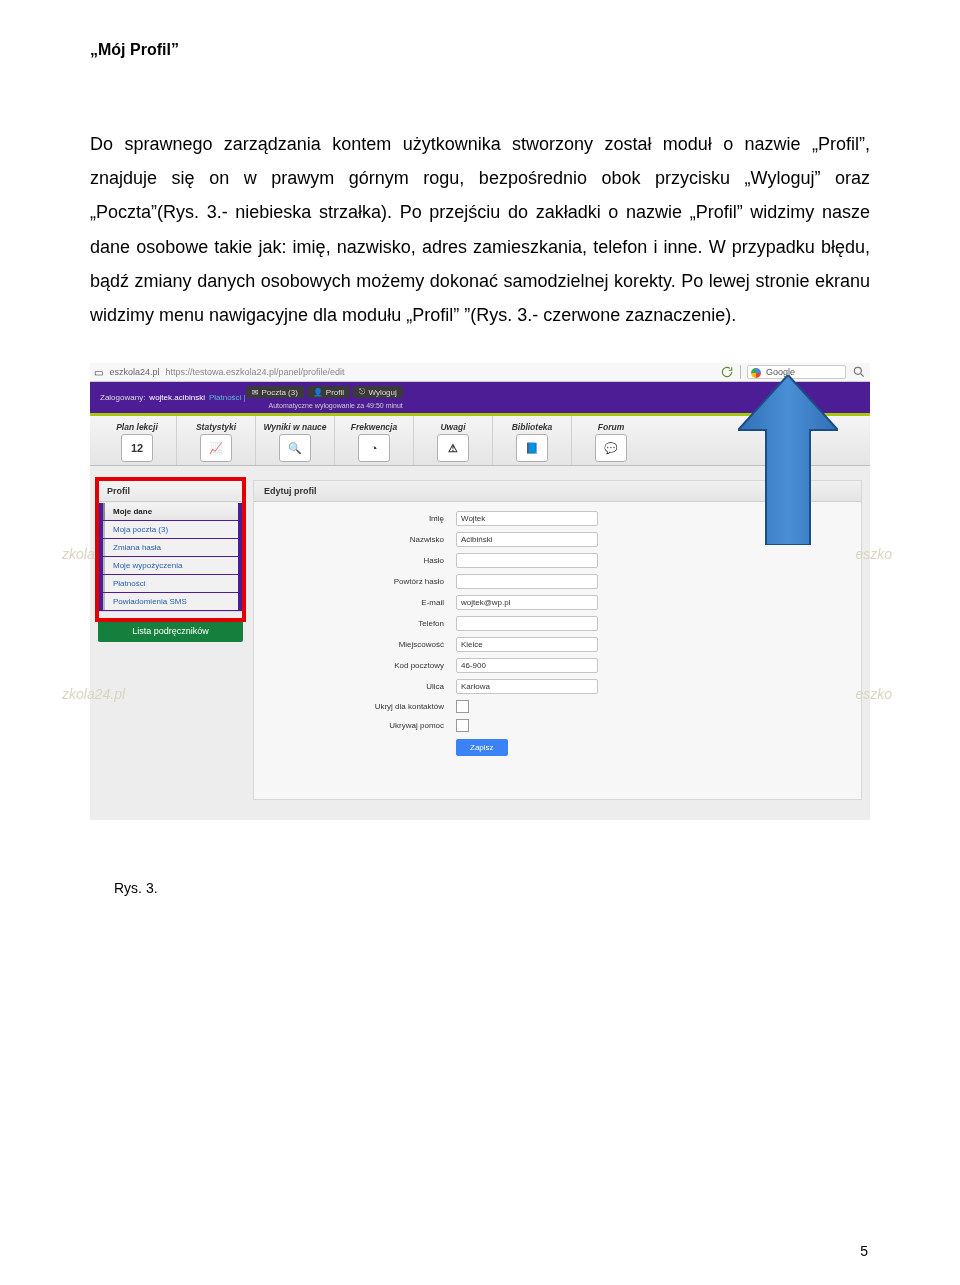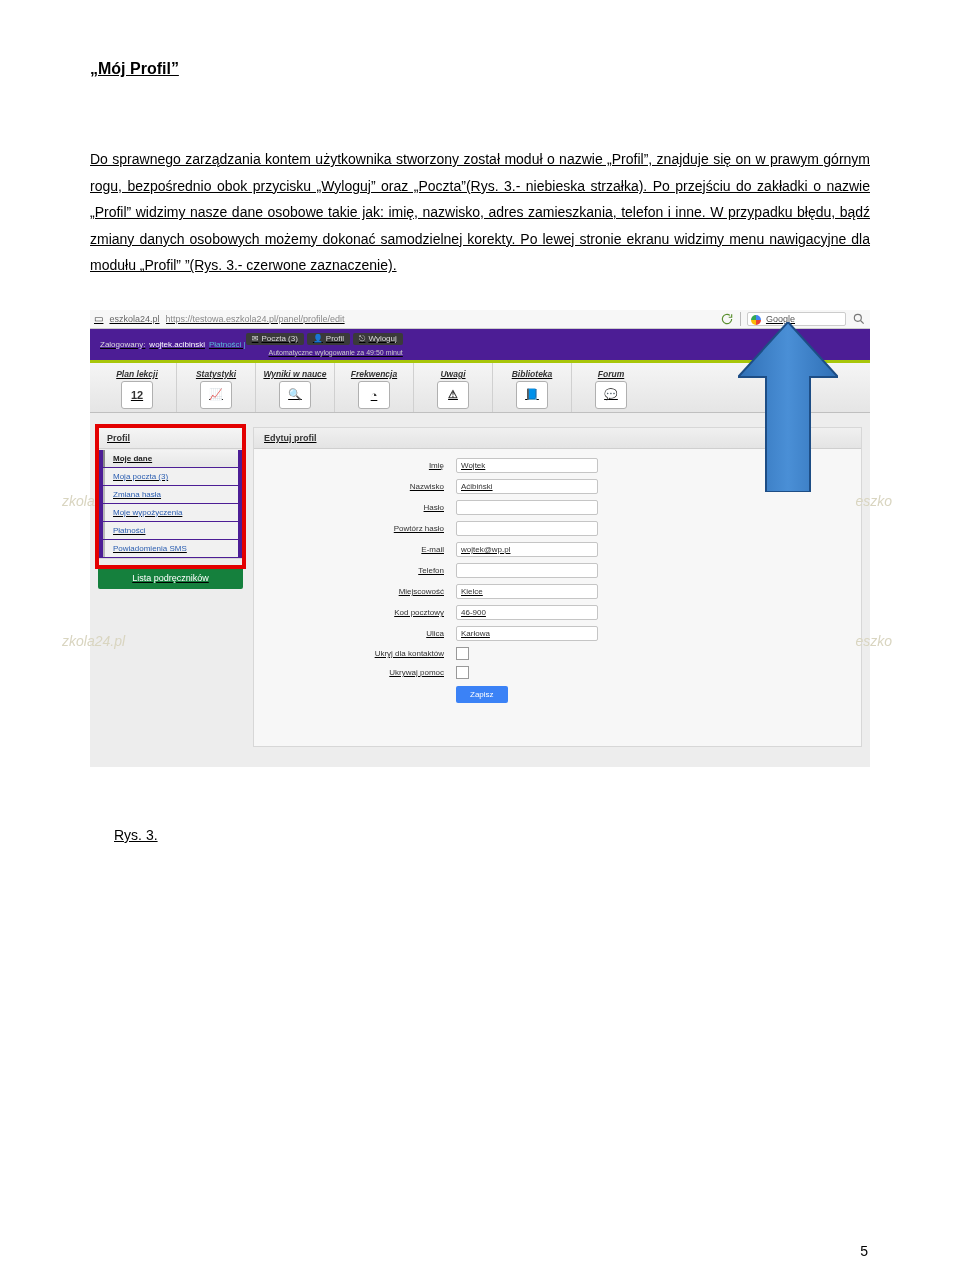--- a/index.html
+++ b/index.html
@@ -5,30 +5,29 @@
   body {
     margin: 0;
     background: #fff;
     font-family: Arial, Helvetica, sans-serif;
     color: #000;
     width: 960px;
     min-height: 1285px;
     position: relative;
   }
   .page {
-    padding: 60px 90px 40px 90px;
-    text-decoration: underline;
+    padding: 41px 90px 40px 90px;
   }
   h2.title {
     font-size: 16px;
     font-weight: bold;
     margin: 0 0 38px 0;
   }
   p.body {
-    font-size: 14px;
+    font-size: 18px;
     line-height: 1.9;
     text-align: justify;
     margin: 0 0 31px 0;
   }
   .gap { height: 30px; }
 
   
   .shot {
     width: 780px;
     margin: 20px auto 0 auto;

